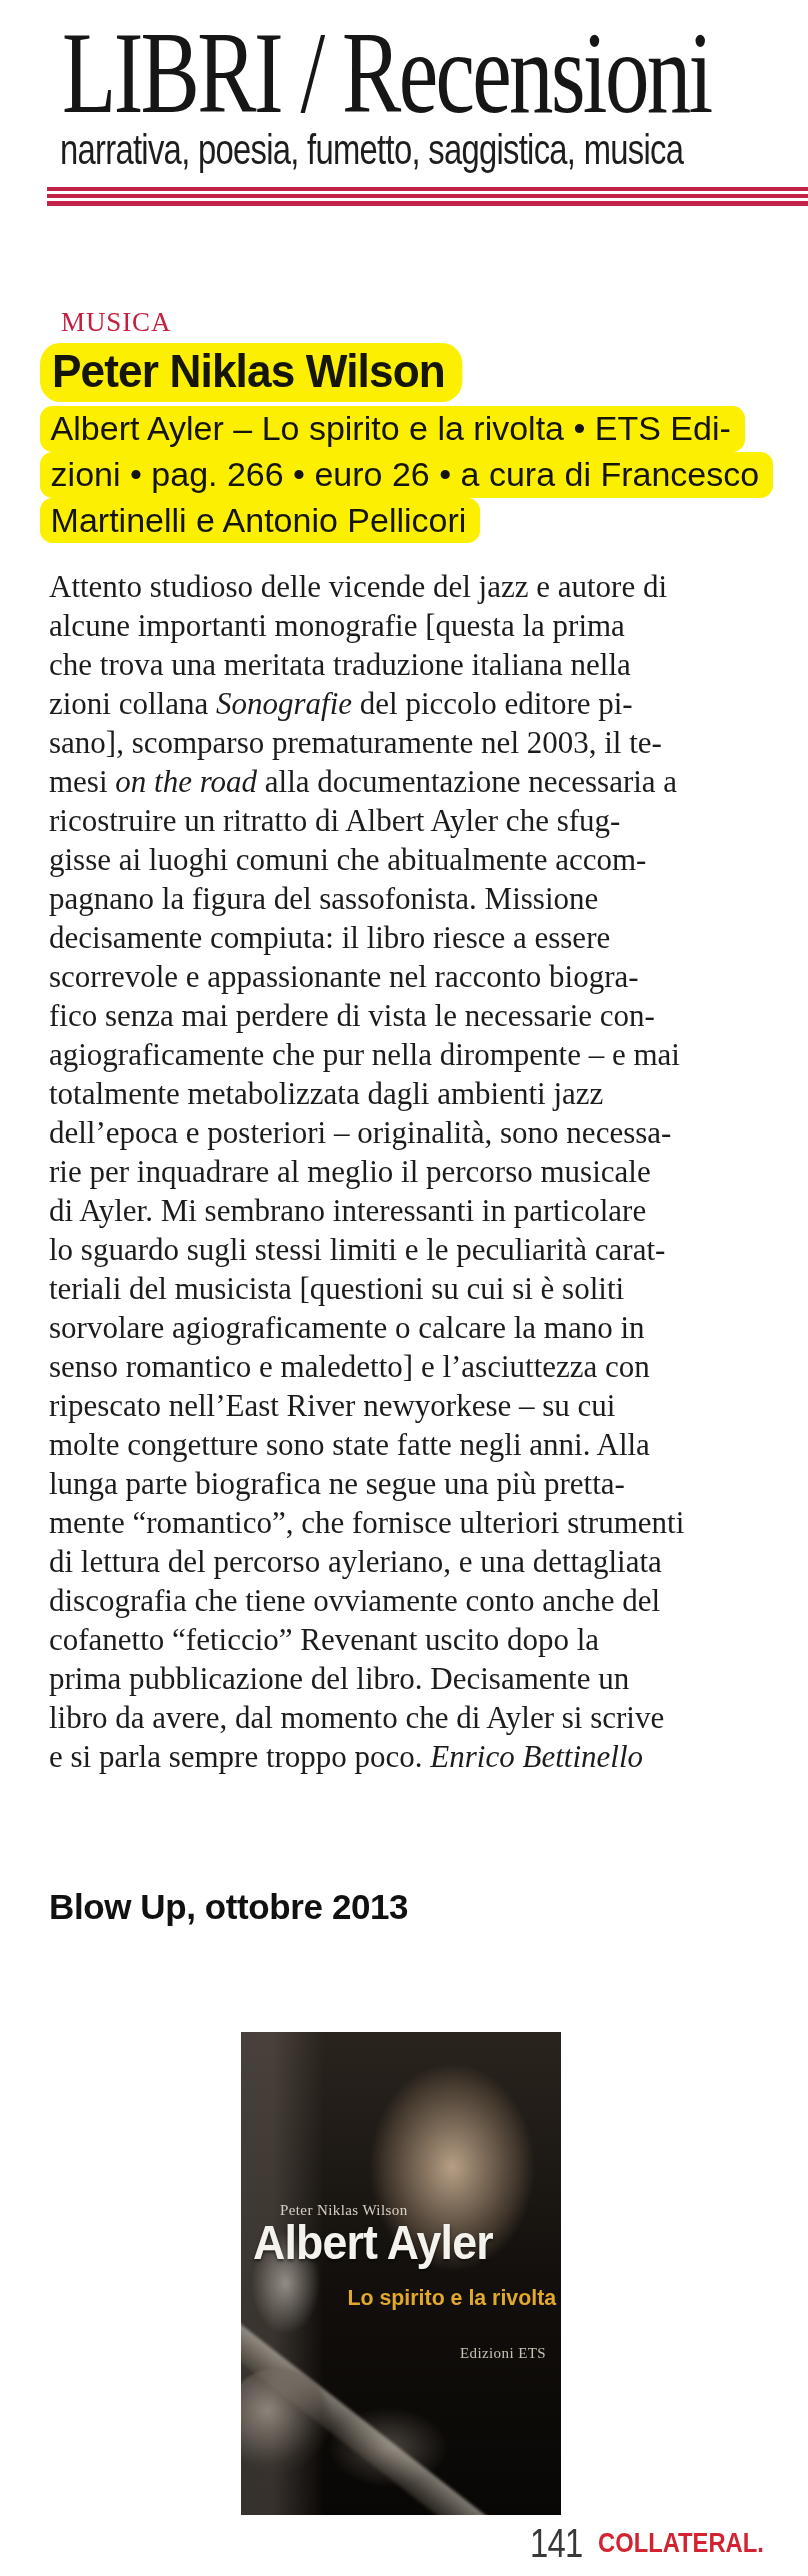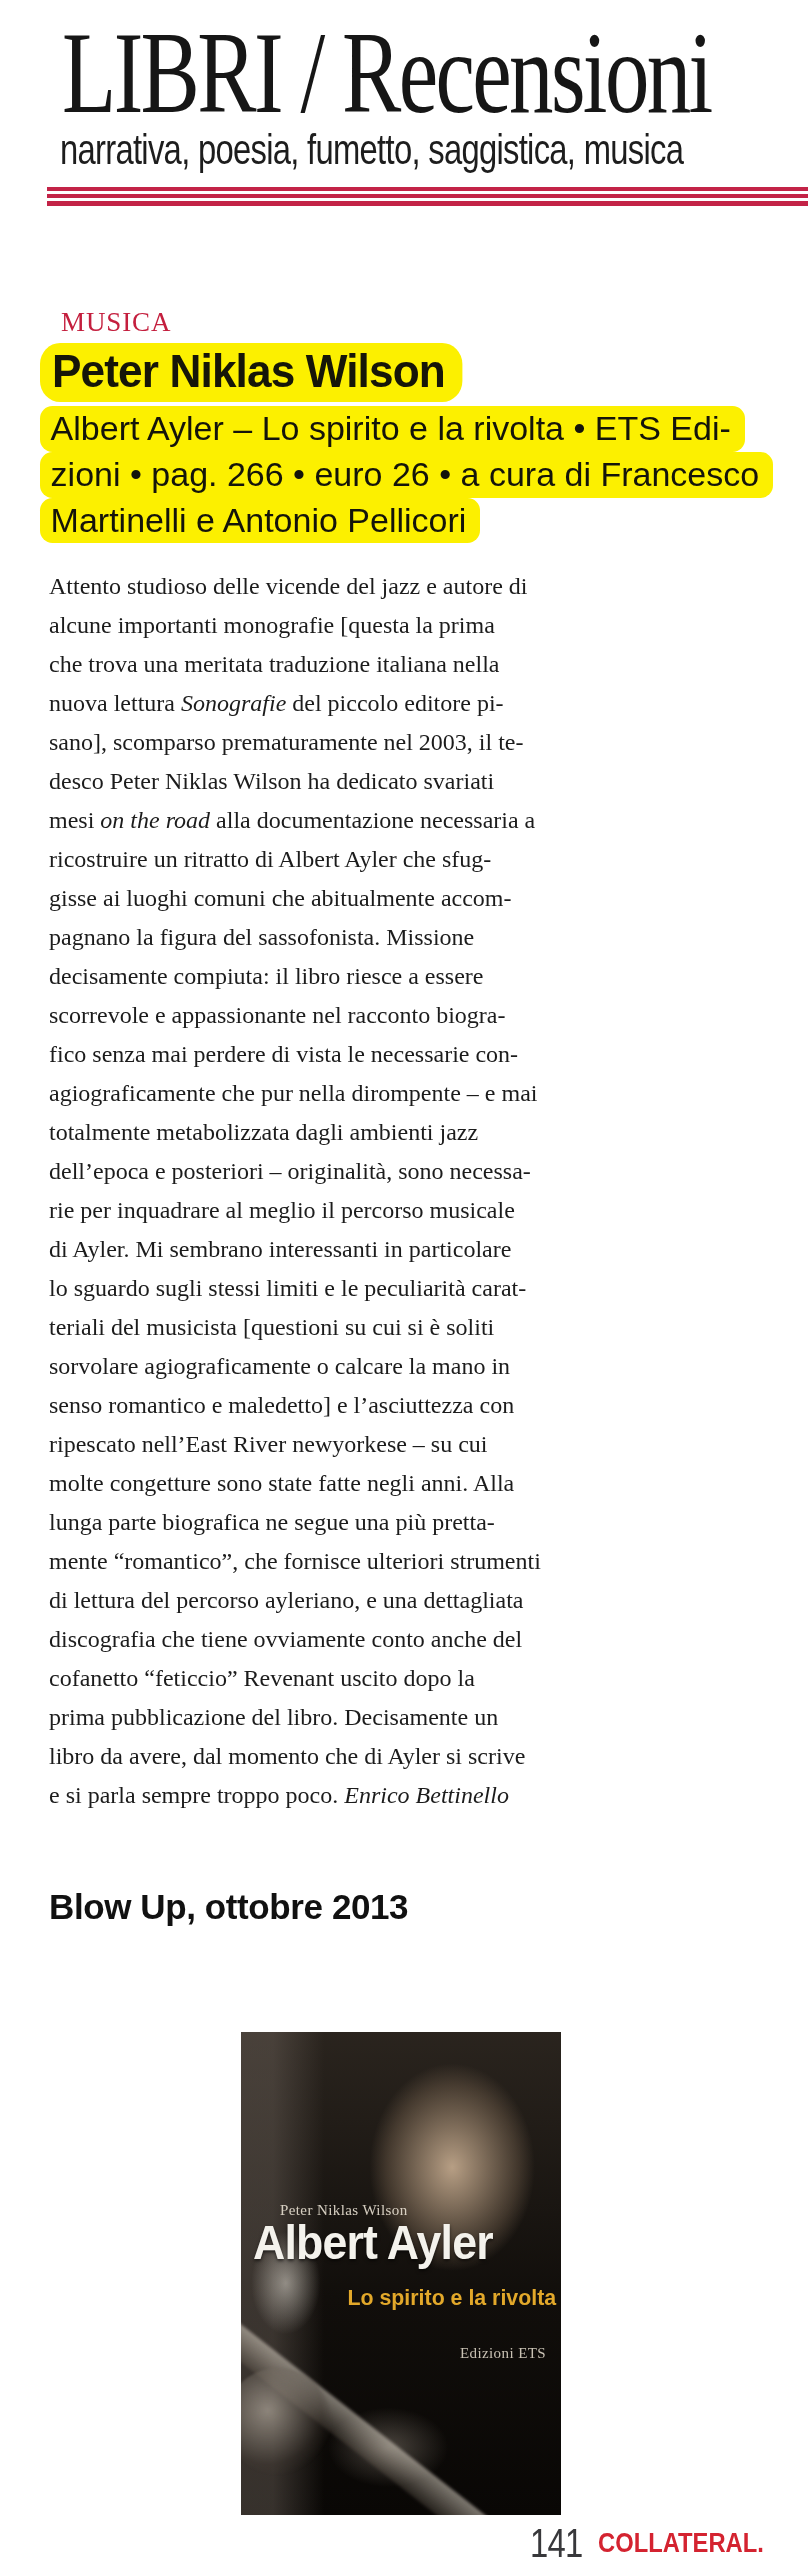--- a/index.html
+++ b/index.html
@@ -48,21 +48,21 @@
   .book-info{position:absolute;top:406px;left:40px;}
   .info-line{margin-bottom:0;}
   .info-line>span{
     display:inline-block;background:var(--highlight-yellow);
     border-radius:12.4px;padding:4.4px 14px 4.4px 10.6px;
     font-family:Liberation Sans, sans-serif;font-size:34px;line-height:37px;
     color:#14140a;white-space:nowrap;
   }
   .body-text{
     position:absolute;top:567px;left:49px;width:698px;
-    font-family:"Liberation Serif",serif;font-size:24px;line-height:39px;
+    font-family:"Liberation Serif",serif;font-size:31px;line-height:39px;
     color:var(--ink);
   }
   .body-line{white-space:nowrap;}
   .body-line .it{font-style:italic;}
   .source-line{
     position:absolute;top:1887px;left:49px;
     font-family:"Liberation Sans",sans-serif;font-weight:bold;
     font-size:35px;color:#111111;letter-spacing:-0.4px;white-space:nowrap;
   }
 
@@ -150,23 +150,22 @@
 <div class="book-info">
   <div class="info-line"><span>Albert Ayler – Lo spirito e la rivolta • ETS Edi-</span></div>
   <div class="info-line"><span>zioni • pag. 266 • euro 26 • a cura di Francesco</span></div>
   <div class="info-line"><span>Martinelli e Antonio Pellicori</span></div>
 </div>
 
 <div class="body-text">
     <div class="body-line"><span>Attento studioso delle vicende del jazz e autore di</span></div>
     <div class="body-line"><span>alcune importanti monografie [questa la prima</span></div>
     <div class="body-line"><span>che trova una meritata traduzione italiana nella</span></div>
-    <div class="body-line"><span>nuova lettura </span><span class="it">Sonografie</span><span> del piccolo editore pi-</span></div>
+    <div class="body-line"><span>zioni collana </span><span class="it">Sonografie</span><span> del piccolo editore pi-</span></div>
     <div class="body-line"><span>sano], scomparso prematuramente nel 2003, il te-</span></div>
-    <div class="body-line"><span>desco Peter Niklas Wilson ha dedicato svariati</span></div>
     <div class="body-line"><span>mesi </span><span class="it">on the road</span><span> alla documentazione necessaria a</span></div>
     <div class="body-line"><span>ricostruire un ritratto di Albert Ayler che sfug-</span></div>
     <div class="body-line"><span>gisse ai luoghi comuni che abitualmente accom-</span></div>
     <div class="body-line"><span>pagnano la figura del sassofonista. Missione</span></div>
     <div class="body-line"><span>decisamente compiuta: il libro riesce a essere</span></div>
     <div class="body-line"><span>scorrevole e appassionante nel racconto biogra-</span></div>
     <div class="body-line"><span>fico senza mai perdere di vista le necessarie con-</span></div>
     <div class="body-line"><span>agiograficamente che pur nella dirompente – e mai</span></div>
     <div class="body-line"><span>totalmente metabolizzata dagli ambienti jazz</span></div>
     <div class="body-line"><span>dell’epoca e posteriori – originalità, sono necessa-</span></div>

